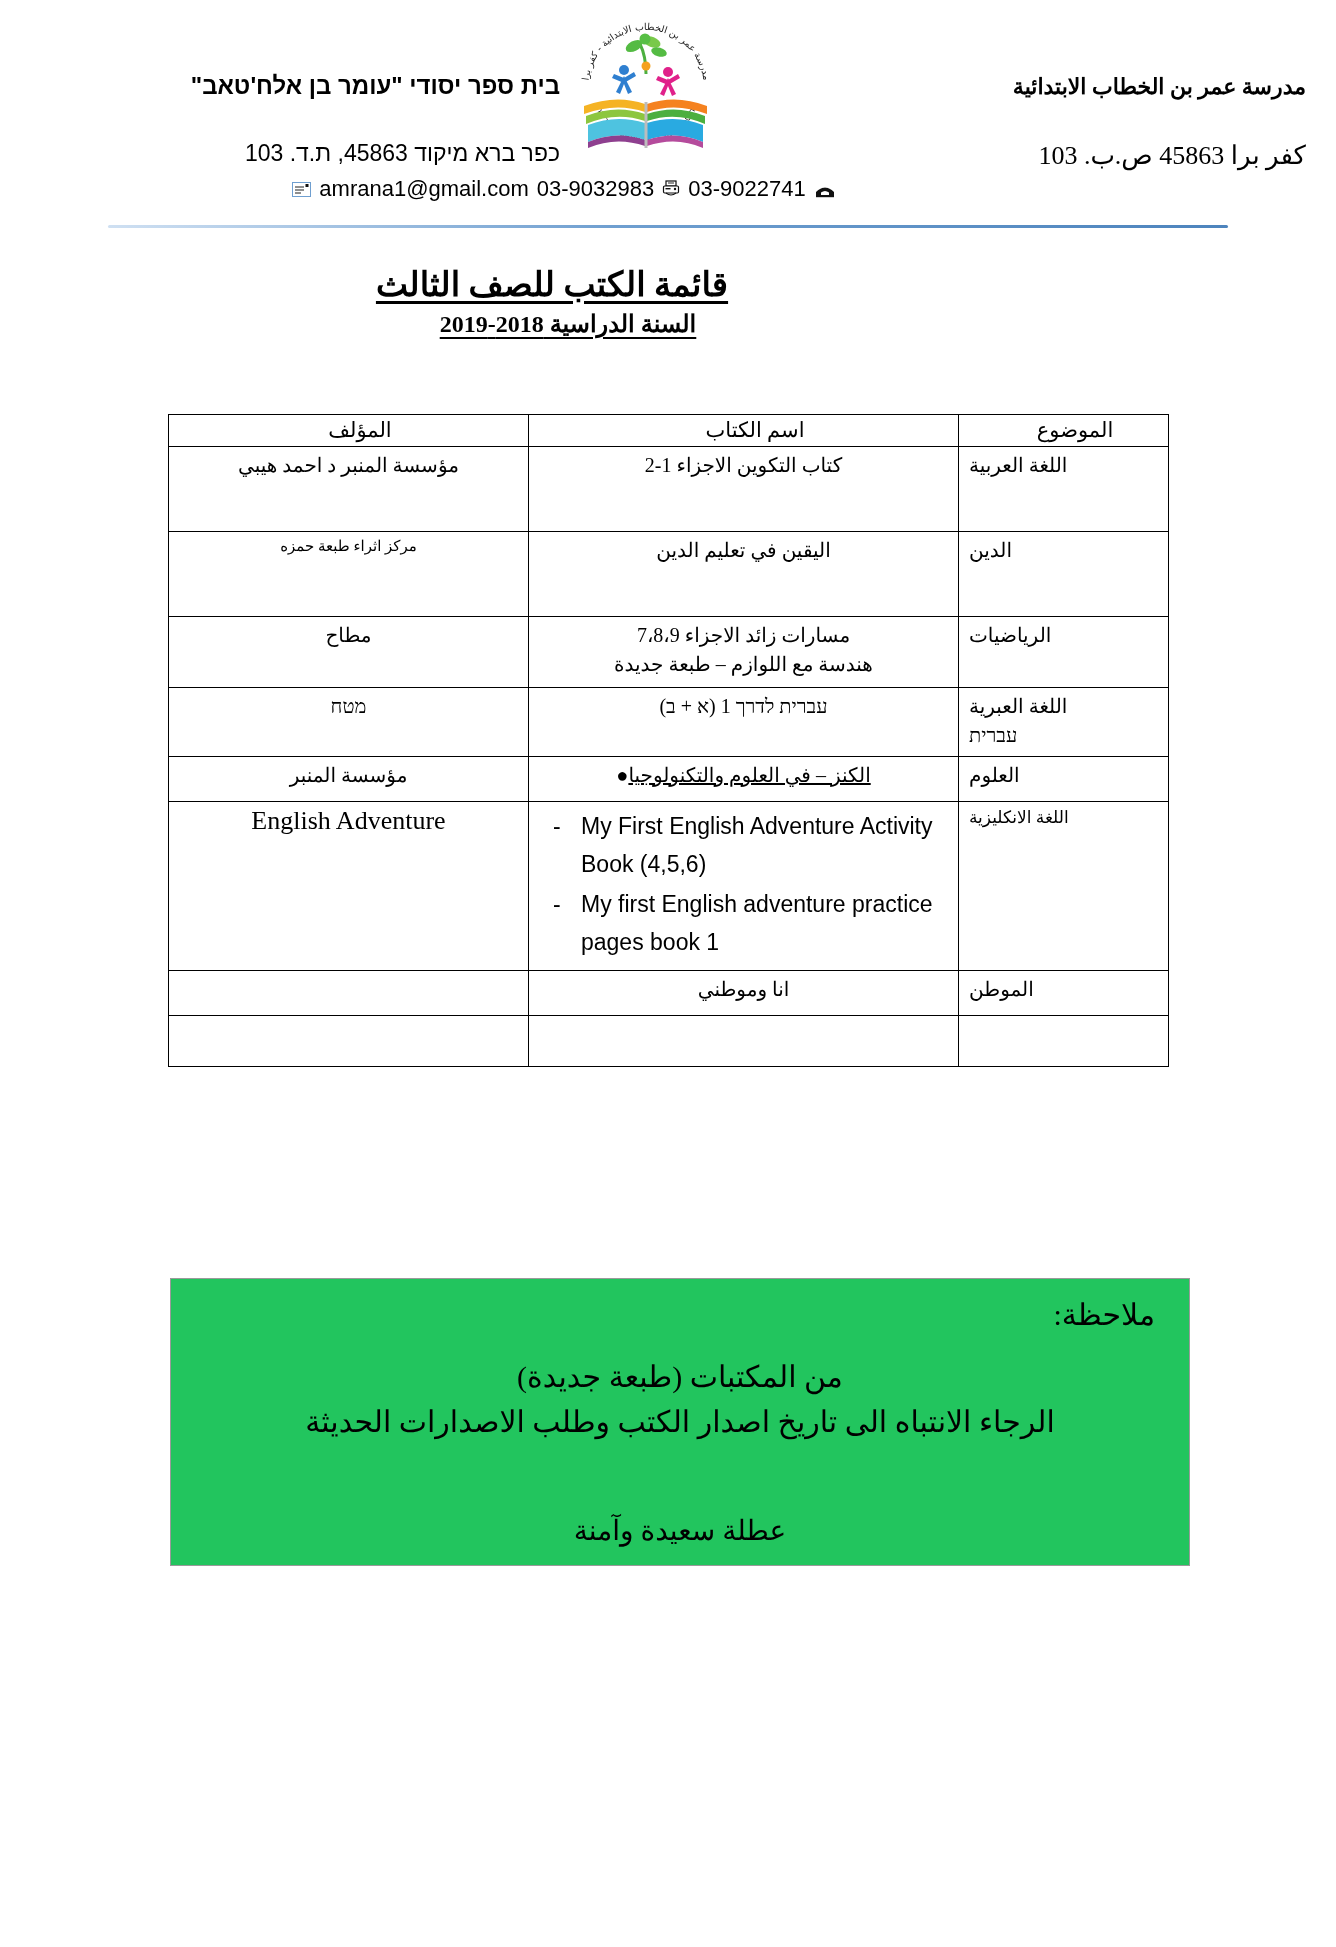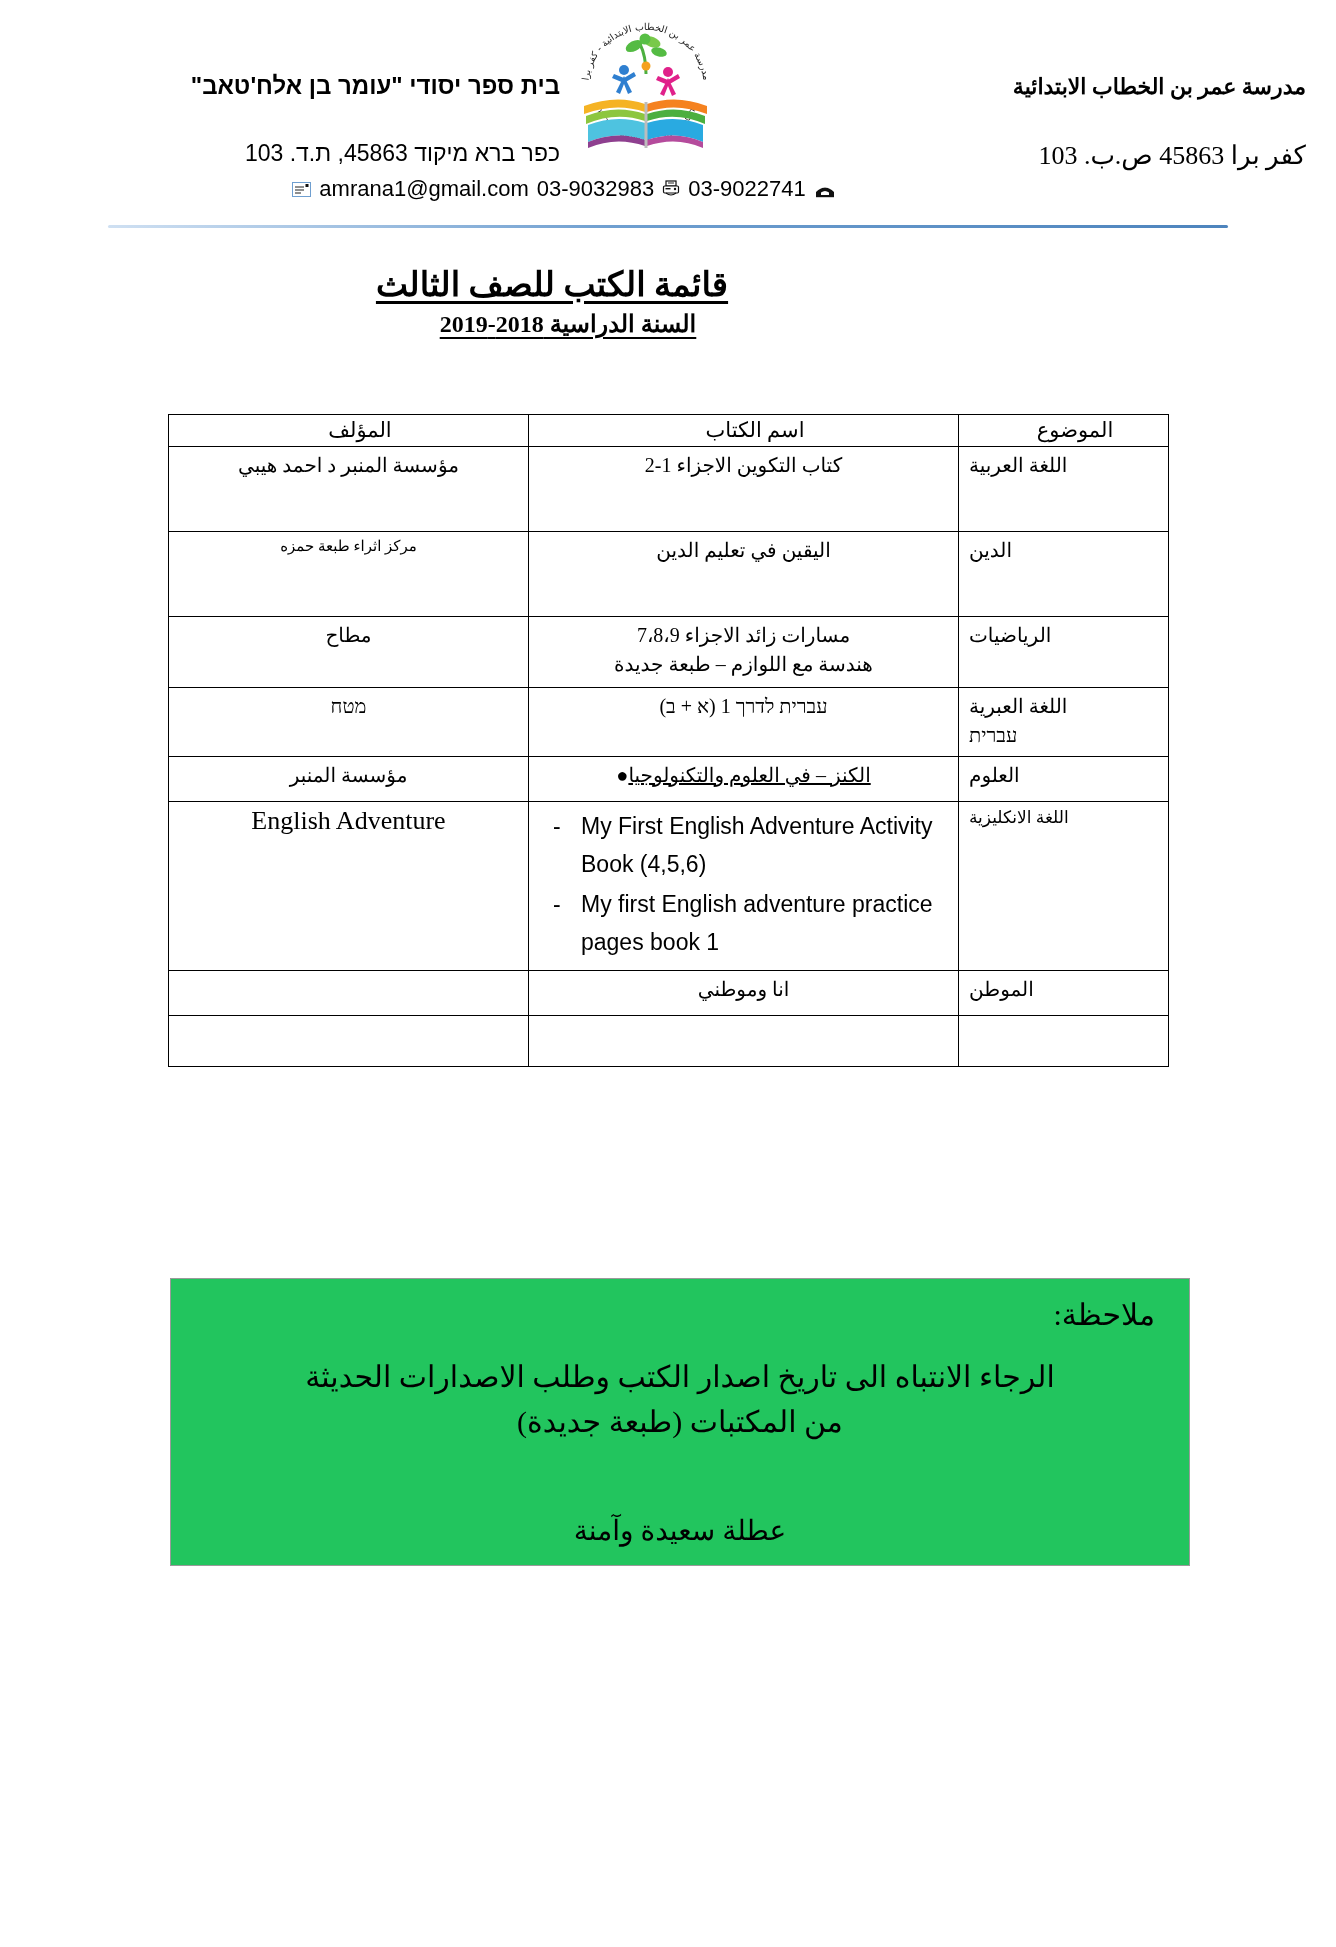--- a/index.html
+++ b/index.html
@@ -457,19 +457,19 @@
         <td class="cell-subject"></td>
         <td class="cell-name"></td>
         <td class="cell-author"></td>
       </tr>
     </tbody>
   </table>
 
   <div class="note-box">
     <div class="note-title">ملاحظة:</div>
     <div class="note-body">
+      <div>من المكتبات (طبعة جديدة)</div>
       <div>الرجاء الانتباه الى تاريخ اصدار الكتب وطلب الاصدارات الحديثة</div>
-      <div>من المكتبات (طبعة جديدة)</div>
     </div>
     <div class="note-footer">عطلة سعيدة وآمنة</div>
   </div>
 
 </div>
 
 </body></html>

